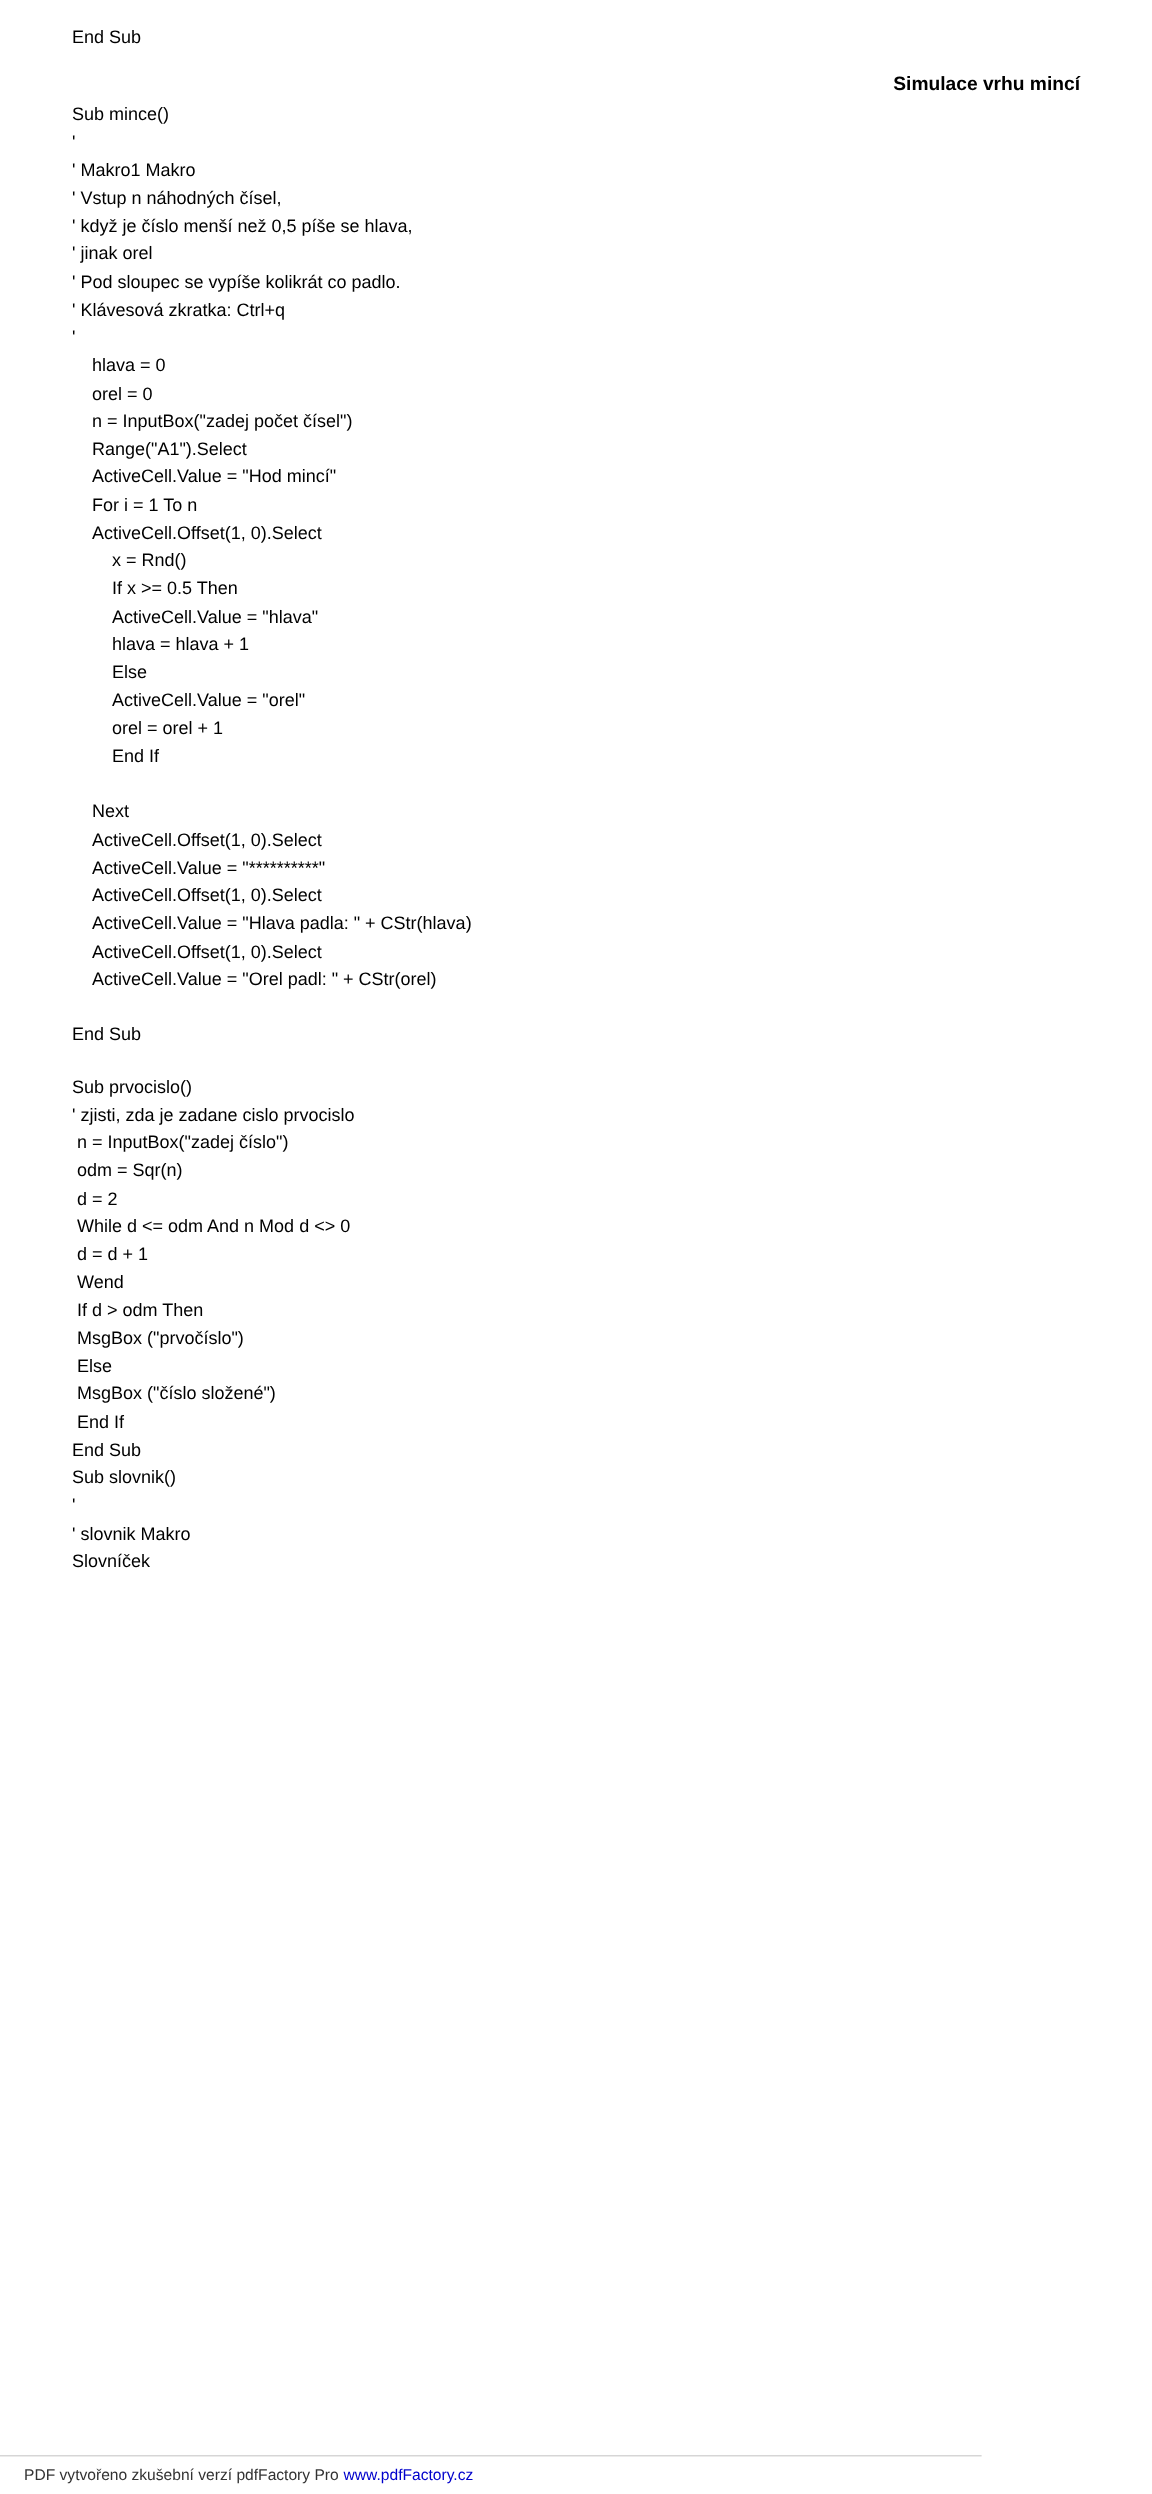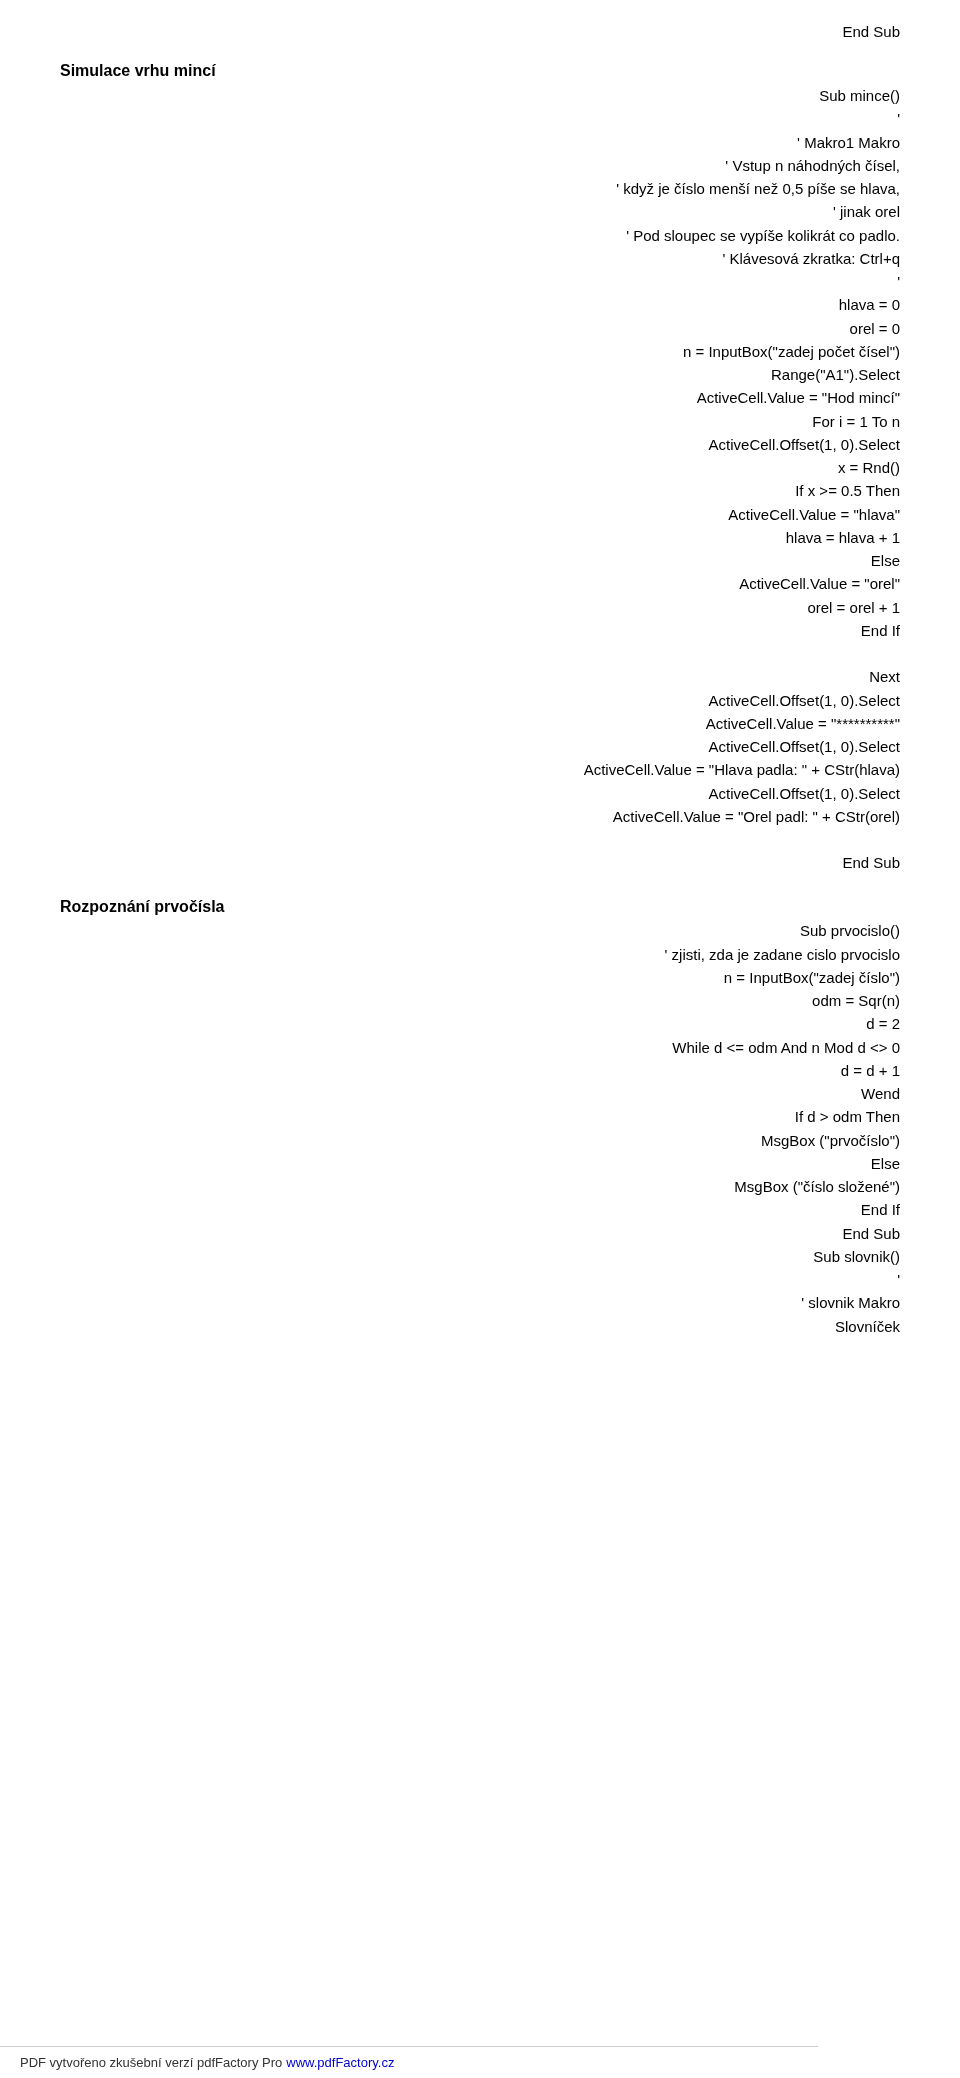--- a/index.html
+++ b/index.html
@@ -15,30 +15,30 @@
       width: 960px;
       min-height: 2078px;
       padding: 20px 60px 40px 60px;
     }
     .code-block {
       font-family: Arial, sans-serif;
       font-size: 15px;
       line-height: 1.55;
       white-space: pre-wrap;
       color: #000000;
-      text-align: right;
     }
     .section-heading {
       font-family: Arial, sans-serif;
       font-size: 16px;
       font-weight: bold;
       color: #000000;
       margin-top: 8px;
       margin-bottom: 0px;
       line-height: 1.55;
+      text-align: right;
     }
     .footer {
       position: fixed;
       bottom: 0;
       left: 0;
       width: 818px;
       background: #ffffff;
       border-top: 1px solid #cccccc;
       padding: 8px 20px;
       font-size: 13px;
@@ -94,21 +94,20 @@
     ActiveCell.Value = "**********"
     ActiveCell.Offset(1, 0).Select
     ActiveCell.Value = "Hlava padla: " + CStr(hlava)
     ActiveCell.Offset(1, 0).Select
     ActiveCell.Value = "Orel padl: " + CStr(orel)
 
 End Sub</div>
   </div>
 
   <div style="margin-top: 20px;">
-    <div class="section-heading">Rozpoznání prvočísla</div>
     <div class="code-block">Sub prvocislo()
 ' zjisti, zda je zadane cislo prvocislo
  n = InputBox("zadej číslo")
  odm = Sqr(n)
  d = 2
  While d &lt;= odm And n Mod d &lt;&gt; 0
  d = d + 1
  Wend
  If d &gt; odm Then
  MsgBox ("prvočíslo")

